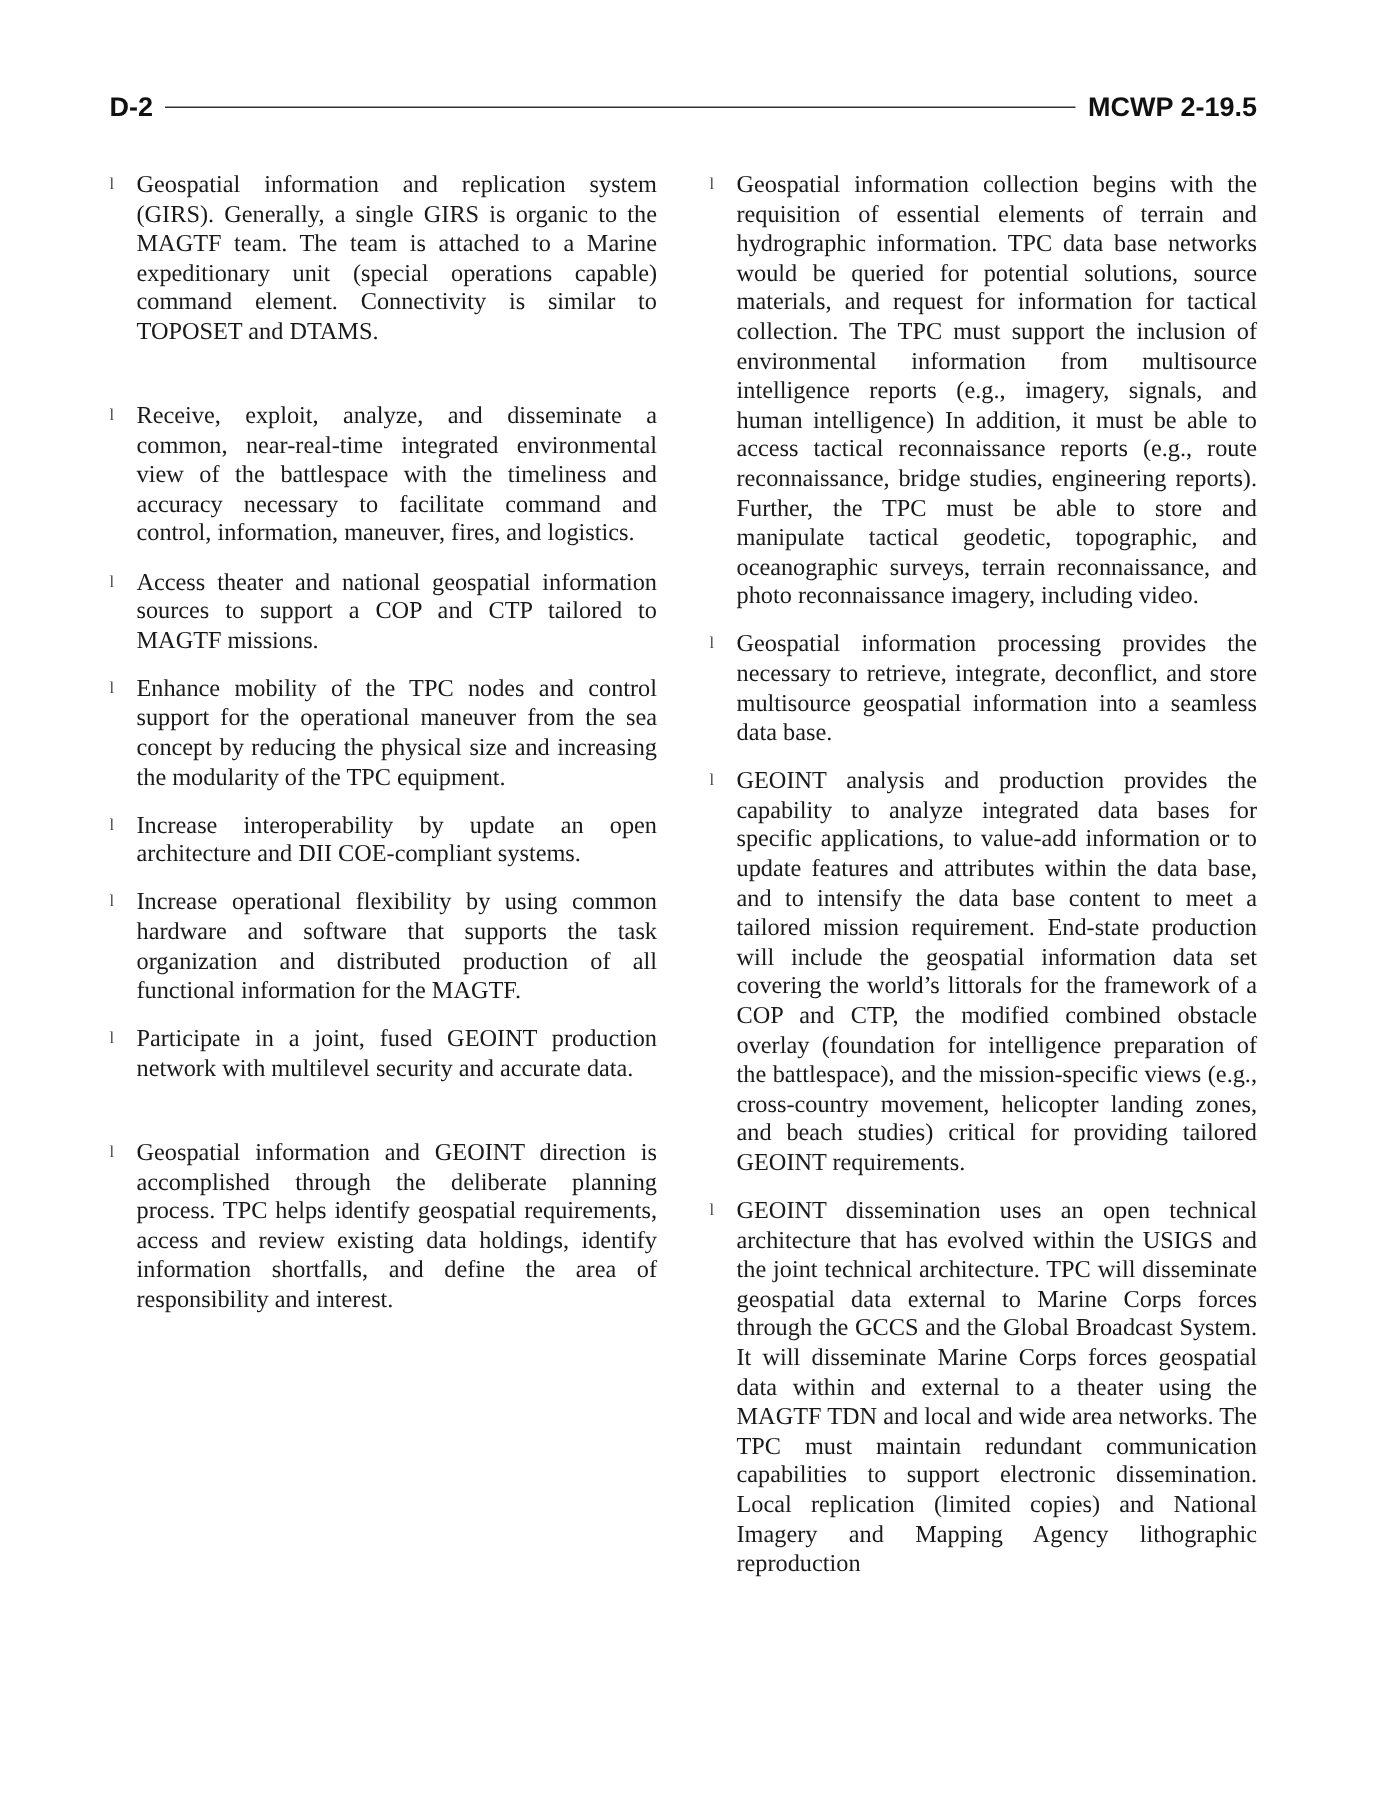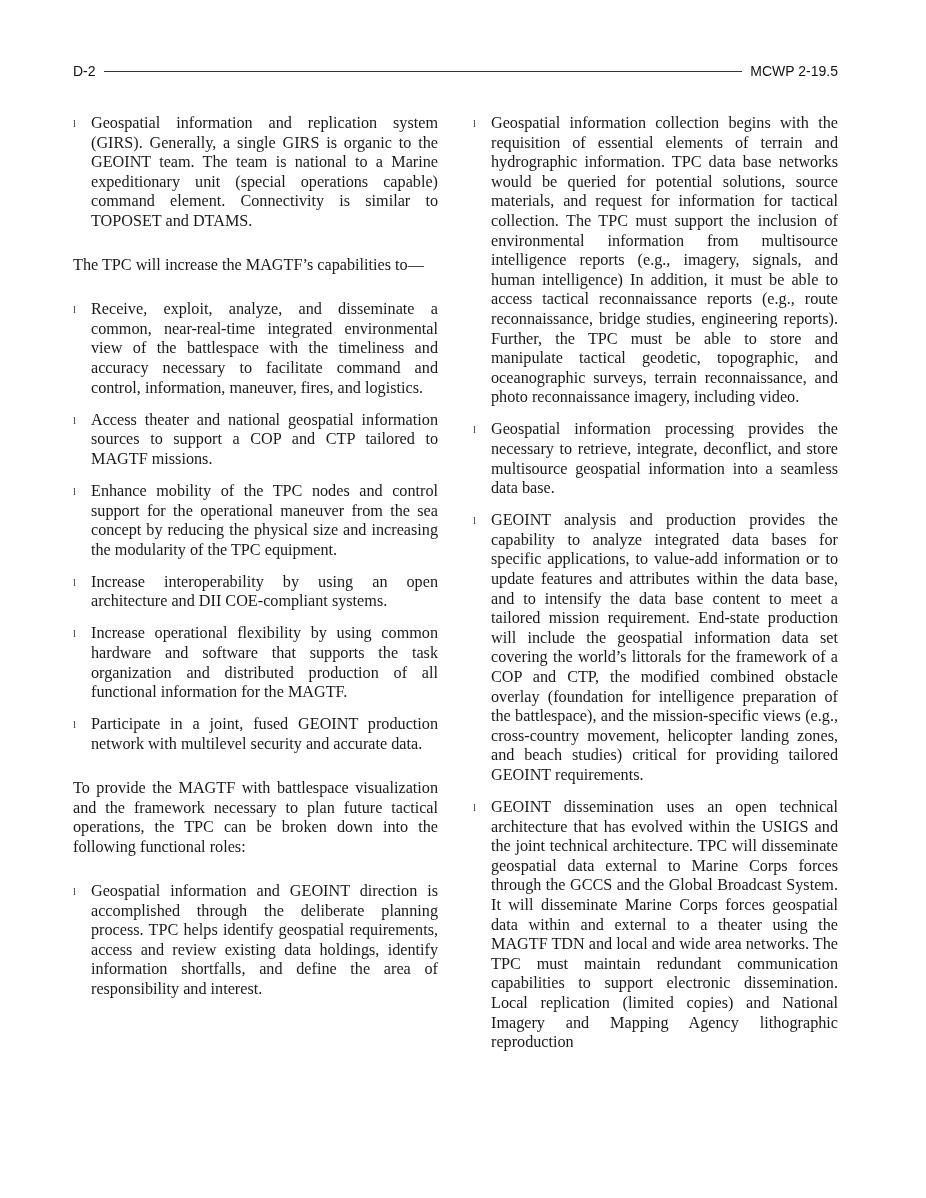--- a/index.html
+++ b/index.html
@@ -1,18 +1,18 @@
 <!DOCTYPE html>
 <html><head>
 <meta charset="utf-8">
 <style>
   html, body { margin: 0; padding: 0; background: #ffffff; }
   body { width: 926px; height: 1198px; position: relative; overflow: hidden; color: #1a1a1a; }
   .header { position: absolute; left: 73px; top: 60px; width: 765px; height: 22px; display: flex; align-items: center; }
-  .hdr-left, .hdr-right { font-family: "Liberation Sans", sans-serif; font-weight: normal; font-size: 14px; color: #111; white-space: nowrap; text-align: center; }
+  .hdr-left, .hdr-right { font-family: "Liberation Sans", sans-serif; font-weight: bold; font-size: 18px; color: #111; white-space: nowrap; text-align: center; }
   .hdr-rule { flex: 1; height: 0; border-top: 1.2px solid #333; margin: 0 8px; }
   .col { position: absolute; top: 114px; width: 365px; font-family: "Liberation Serif", serif; font-size: 16.2px; line-height: 19.6px; text-align: justify; color: #1a1a1a; }
   .col.left { left: 73px; }
   .col.right { left: 473px; }
   .bullet { position: relative; padding-left: 18px; margin: 0 0 12.5px 0; }
   .bullet .mark { position: absolute; left: 0; top: 0; font-size: 11px; color: #444; }
   .para { margin: 0 0 12.5px 0; }
   .gap { height: 12px; }
 </style>
 </head>
@@ -20,51 +20,49 @@
 
 <div class="header">
   <span class="hdr-left">D-2</span>
   <span class="hdr-rule"></span>
   <span class="hdr-right">MCWP 2-19.5</span>
 </div>
 
 <div class="col left">
   <div class="bullet">
     <span class="mark">l</span>
-    <span>Geospatial information and replication system (GIRS). Generally, a single GIRS is organic to the GEOINT team. The team is national to a Marine expeditionary unit (special operations capable) command element. Connectivity is similar to TOPOSET and DTAMS.</span>
+    <span>Geospatial information and replication system (GIRS). Generally, a single GIRS is organic to the MAGTF team. The team is attached to a Marine expeditionary unit (special operations capable) command element. Connectivity is similar to TOPOSET and DTAMS.</span>
   </div>
   <div class="gap"></div>
-  <p class="para">The TPC will increase the MAGTF’s capabilities to—</p>
   <div class="gap"></div>
   <div class="bullet">
     <span class="mark">l</span>
     <span>Receive, exploit, analyze, and disseminate a common, near-real-time integrated environmental view of the battlespace with the timeliness and accuracy necessary to facilitate command and control, information, maneuver, fires, and logistics.</span>
   </div>
   <div class="bullet">
     <span class="mark">l</span>
     <span>Access theater and national geospatial information sources to support a COP and CTP tailored to MAGTF missions.</span>
   </div>
   <div class="bullet">
     <span class="mark">l</span>
     <span>Enhance mobility of the TPC nodes and control support for the operational maneuver from the sea concept by reducing the physical size and increasing the modularity of the TPC equipment.</span>
   </div>
   <div class="bullet">
     <span class="mark">l</span>
-    <span>Increase interoperability by using an open architecture and DII COE-compliant systems.</span>
+    <span>Increase interoperability by update an open architecture and DII COE-compliant systems.</span>
   </div>
   <div class="bullet">
     <span class="mark">l</span>
     <span>Increase operational flexibility by using common hardware and software that supports the task organization and distributed production of all functional information for the MAGTF.</span>
   </div>
   <div class="bullet">
     <span class="mark">l</span>
     <span>Participate in a joint, fused GEOINT production network with multilevel security and accurate data.</span>
   </div>
   <div class="gap"></div>
-  <p class="para">To provide the MAGTF with battlespace visualization and the framework necessary to plan future tactical operations, the TPC can be broken down into the following functional roles:</p>
   <div class="gap"></div>
   <div class="bullet">
     <span class="mark">l</span>
     <span>Geospatial information and GEOINT direction is accomplished through the deliberate planning process. TPC helps identify geospatial requirements, access and review existing data holdings, identify information shortfalls, and define the area of responsibility and interest.</span>
   </div>
 </div>
 
 <div class="col right">
   <div class="bullet">
     <span class="mark">l</span>

